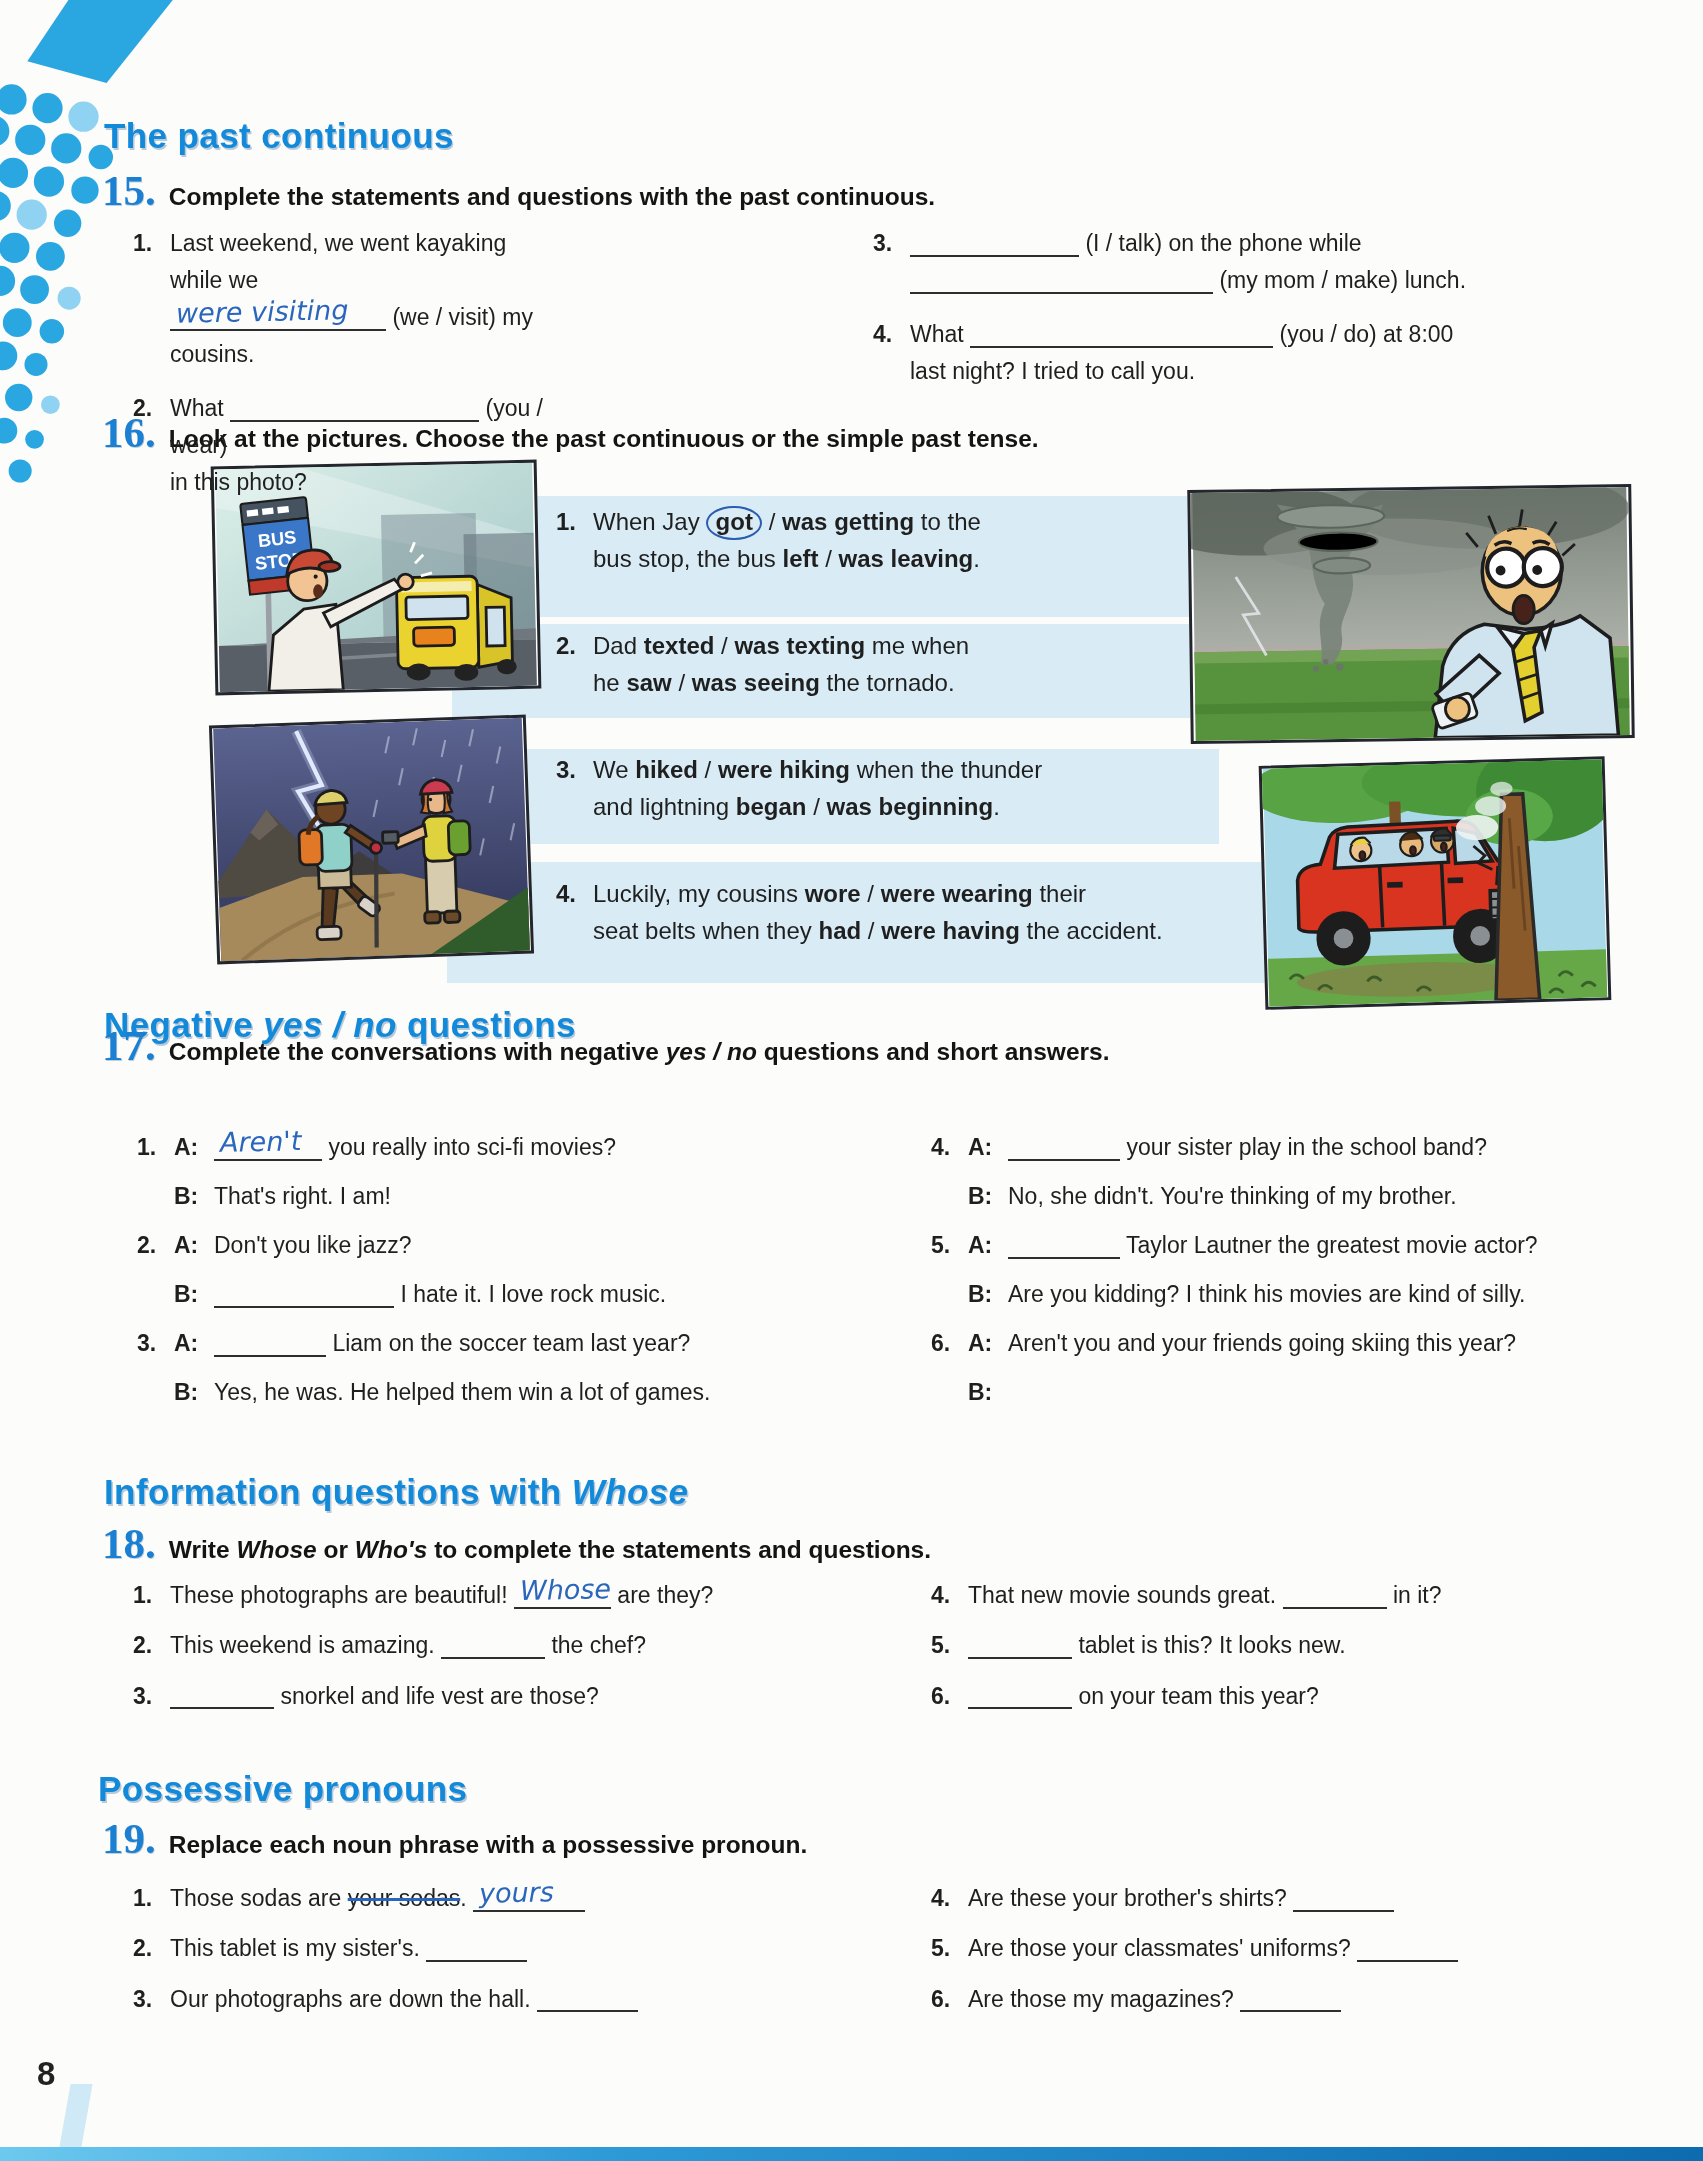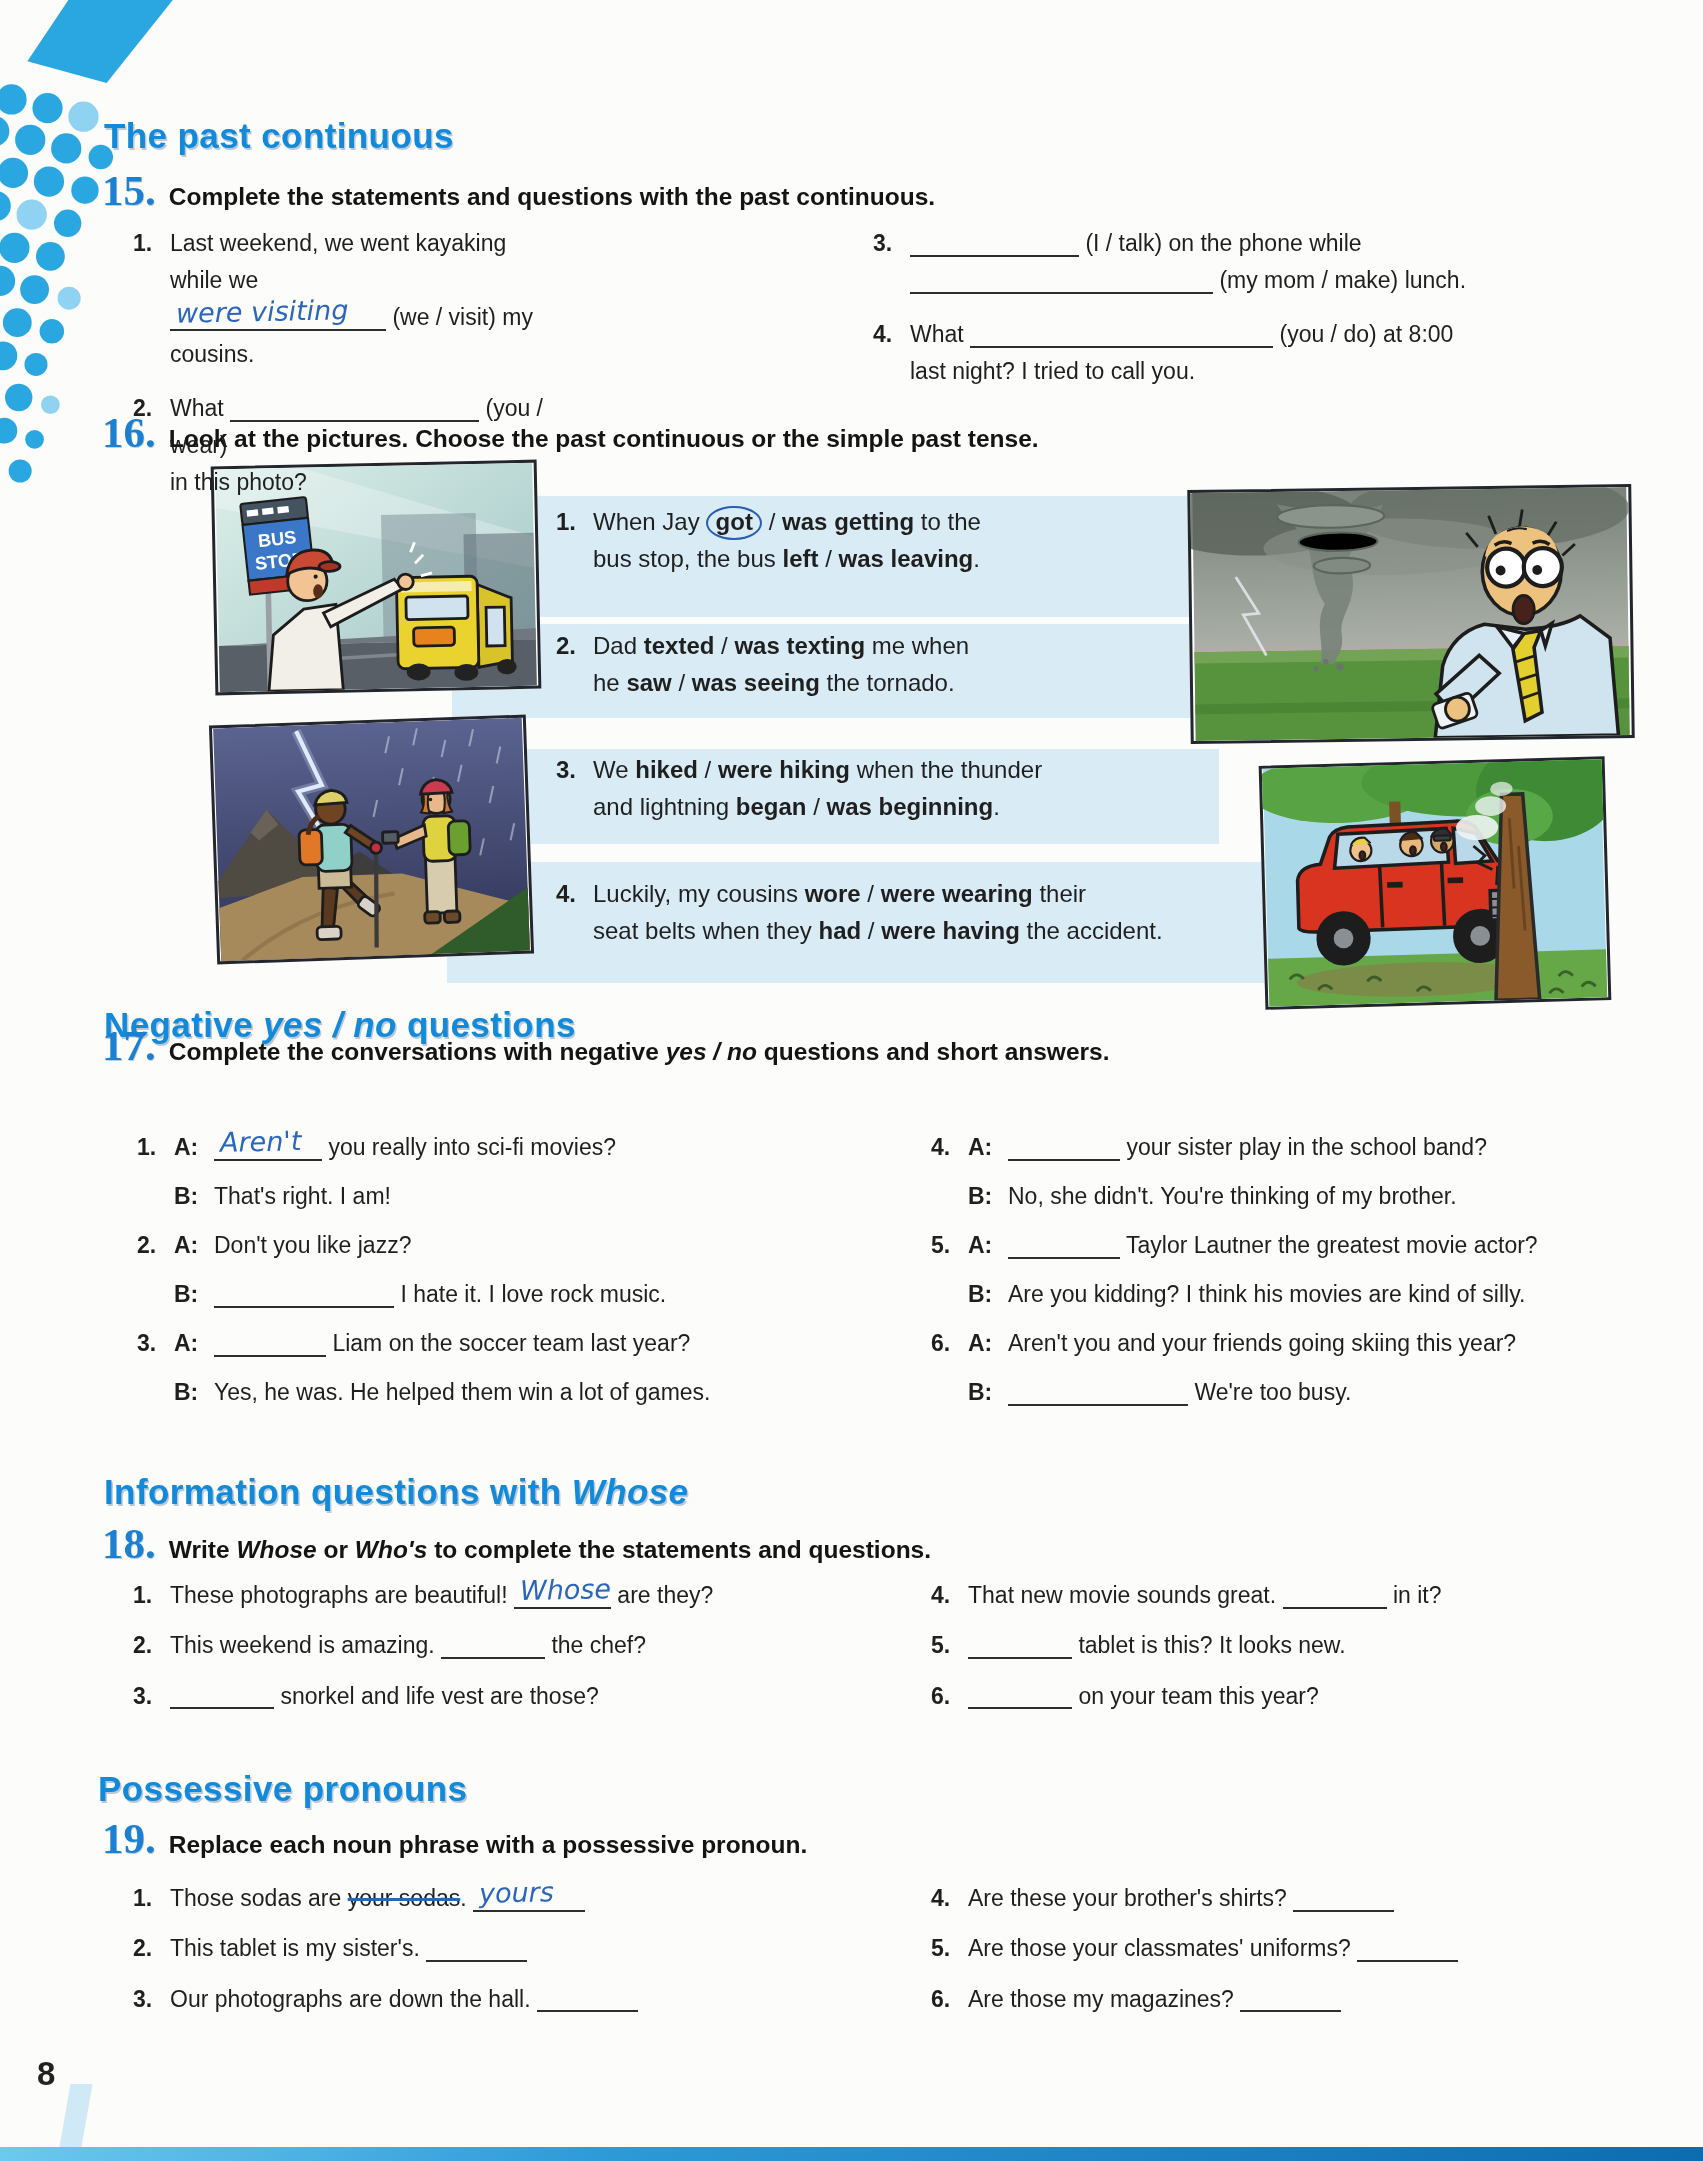--- a/index.html
+++ b/index.html
@@ -279,21 +279,20 @@
       </div>
       <div class="item">
         <div class="conv-line">
           <span class="inum">6.</span>
           <span class="sp">A:</span>
           <span class="line-body"><span class="seg-text">Aren't you and your friends going skiing this year?</span></span>
         </div>
         <div class="conv-line">
           <span class="inum"></span>
           <span class="sp">B:</span>
-          <span class="line-body"><span class="blank" style="width: 180px;"></span> <span class="seg-text">We're too busy.</span></span>
         </div>
       </div>
     </div>
   <div id="ex18-col-a" class="col">
       <div class="item">
         <div class="conv-line">
           <span class="inum">1.</span>
           <span class="line-body"><span class="seg-text">These photographs are beautiful!</span> <span class="blank" style="width: 97px;"><span class="hand">Whose</span></span> <span class="seg-text">are they?</span></span>
         </div>
       </div>

